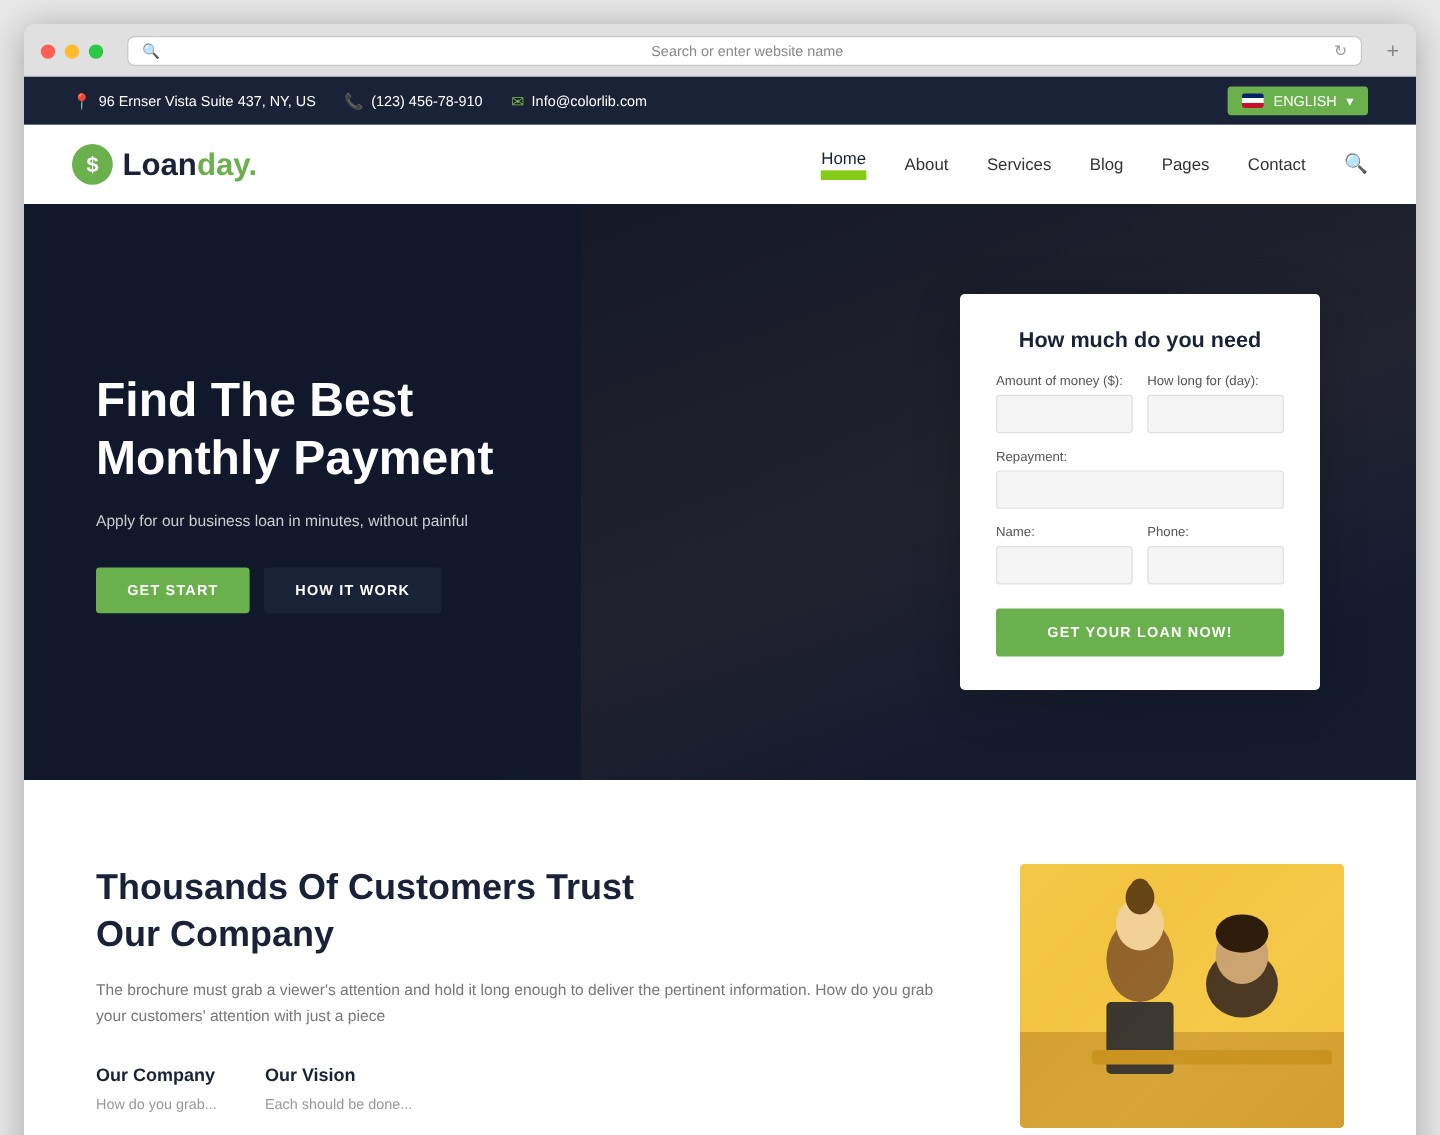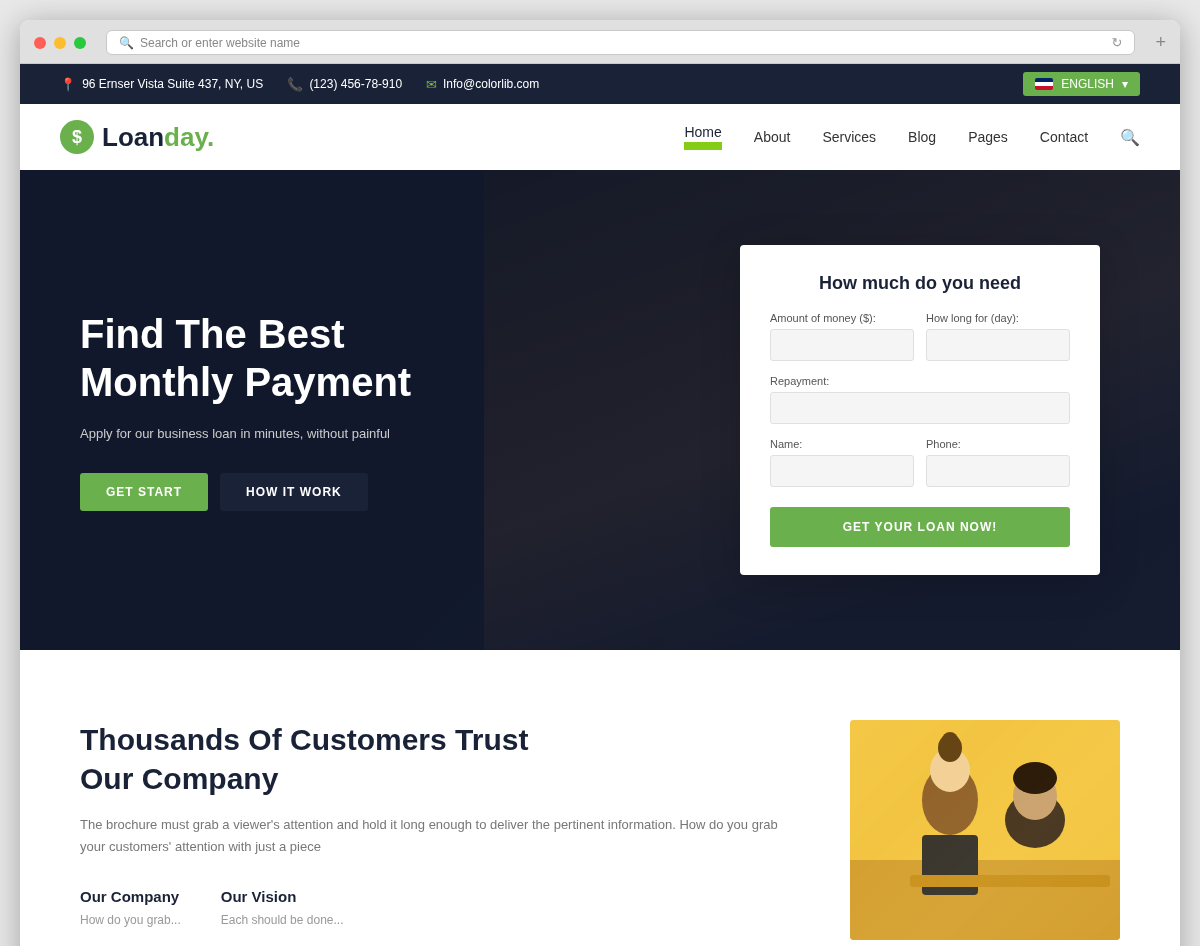--- a/index.html
+++ b/index.html
@@ -29,21 +29,21 @@
     .dot-green { background: #28c840; }
     .address-bar {
       flex: 1; margin: 0 12px;
       background: #fff;
       border: 1px solid #c8c8c8;
       border-radius: 6px;
       padding: 4px 12px;
       display: flex; align-items: center; gap: 6px;
       font-size: 12px; color: #888;
     }
-    .address-bar-text { flex: 1; text-align: left; }
+    .address-bar-text { flex: 1; text-align: center; }
     .reload-icon { color: #999; font-size: 13px; }
     .new-tab-btn {
       background: none; border: none; font-size: 18px; color: #888; cursor: pointer;
     }
 
     
     .contact-bar {
       background: #1a2238;
       color: #fff;
       padding: 8px 40px;
@@ -136,21 +136,21 @@
     }
 
     
     .loan-form-card {
       position: absolute; right: 80px; top: 50%;
       transform: translateY(-50%);
       z-index: 10;
       background: #fff;
       border-radius: 4px;
       padding: 28px 30px;
-      width: 360px;
+      width: 300px;
       box-shadow: 0 8px 40px rgba(0,0,0,0.2);
     }
     .form-title {
       font-size: 18px; font-weight: 700; color: #1a2238;
       text-align: center; margin-bottom: 18px;
     }
     .form-row { display: flex; gap: 12px; margin-bottom: 14px; }
     .form-group { flex: 1; }
     .form-label {
       font-size: 11px; color: #555; margin-bottom: 5px; display: block;

